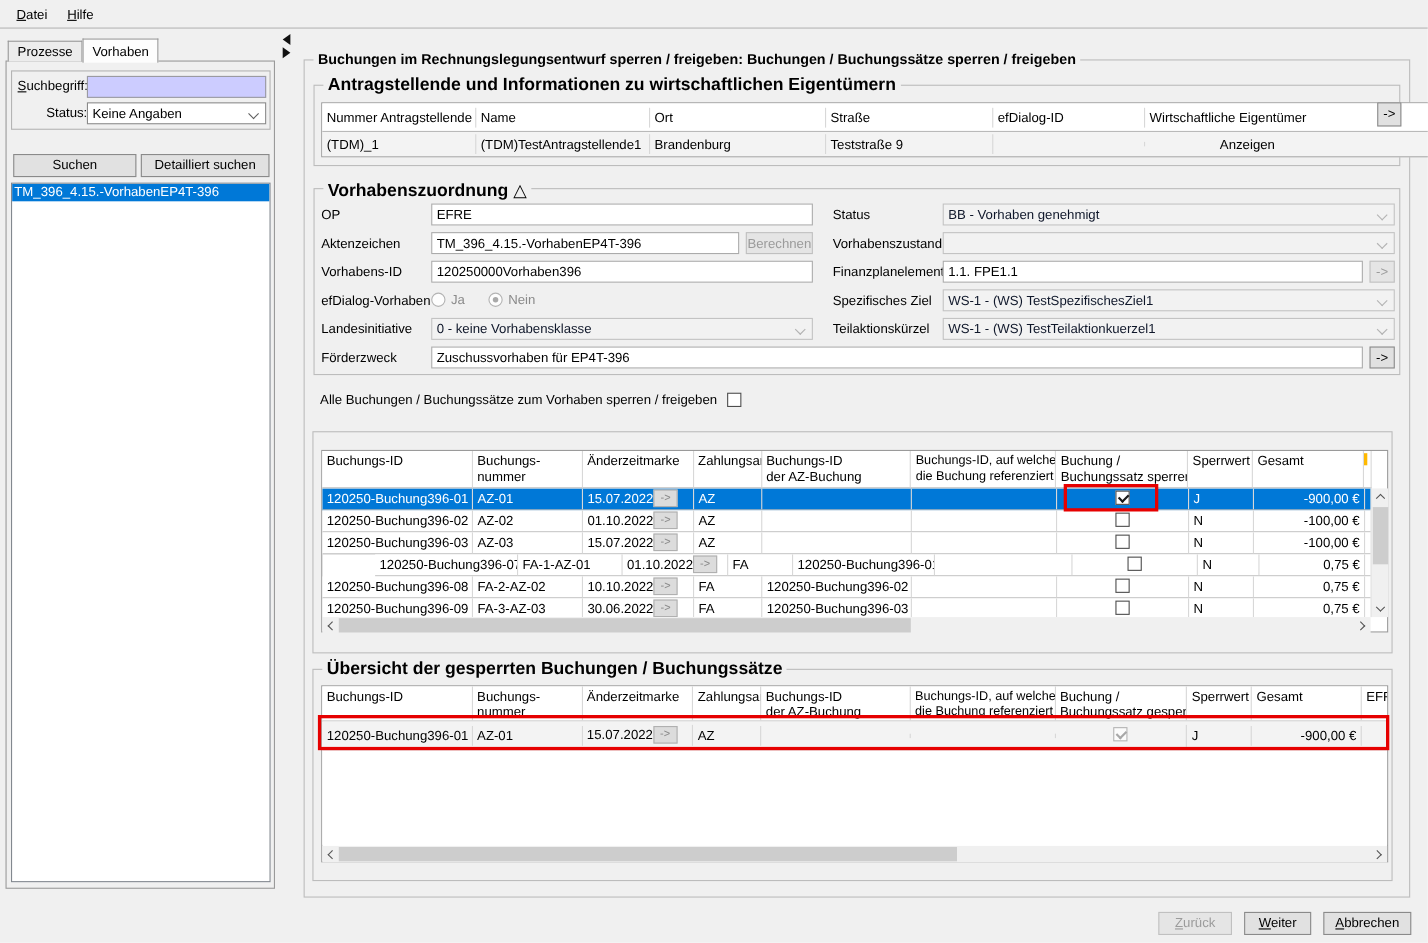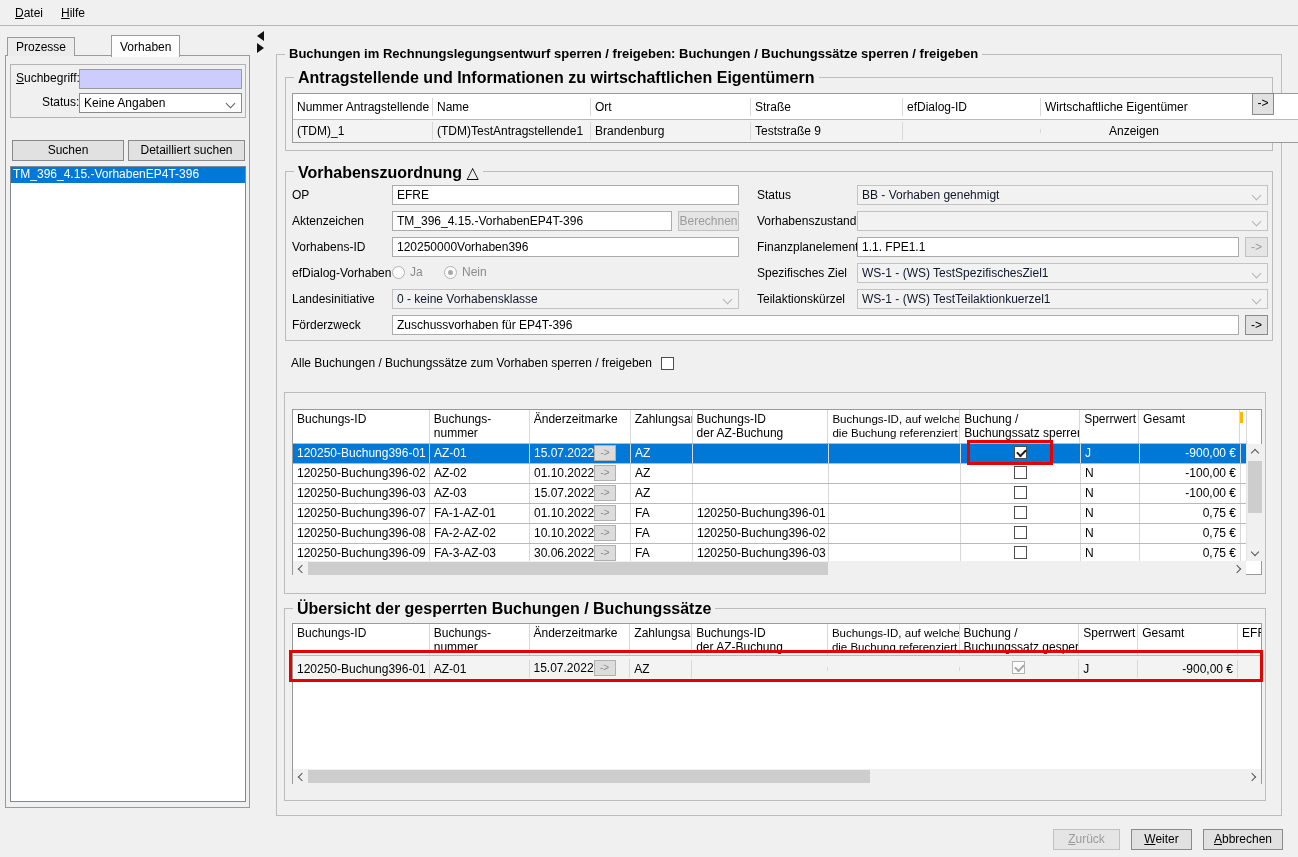--- a/index.html
+++ b/index.html
@@ -19,21 +19,21 @@
   .gb>.lg{position:absolute;top:-9px;left:8px;background:#f0f0f0;padding:0 4px;font-weight:bold;font-size:16px;white-space:nowrap;}
   .gb.main>.lg{font-size:13px;}
 
   
   .split{position:absolute;left:257px;top:31px;width:10px;height:22px;}
   .tri-l{width:0;height:0;border-top:5px solid transparent;border-bottom:5px solid transparent;border-right:7px solid #111;}
   .tri-r{width:0;height:0;border-top:5px solid transparent;border-bottom:5px solid transparent;border-left:7px solid #111;margin-top:2px;}
 
   
   .sidebar{position:absolute;left:5px;top:34px;width:245px;height:774px;}
-  .tabs{position:absolute;left:2px;top:0;height:22px;z-index:3;display:flex;align-items:flex-end;gap:36px;}
+  .tabs{position:absolute;left:2px;top:0;height:22px;z-index:3;display:flex;align-items:flex-end;}
   .tab{border:1px solid #9a9a9a;border-bottom:none;background:#ececec;padding:2px 8px 3px;height:19px;}
   .tab.active{background:#fdfdfd;height:22px;padding-top:4px;margin-bottom:-1px;z-index:4;position:relative;}
   .sb-content{position:absolute;left:0;top:21px;width:245px;height:753px;border:1px solid #9a9a9a;background:#f0f0f0;}
   .searchbox{position:absolute;left:4px;top:8px;width:236px;height:54px;border:1px solid #b4b4b4;}
   .lbl{position:absolute;white-space:nowrap;}
   .inp{position:absolute;height:20px;border:1px solid #9a9aa0;background:#fff;padding:1px 4px;font-size:12px;line-height:16px;overflow:hidden;white-space:nowrap;}
   .inp.lav{background:var(--lav);}
   .combo{position:absolute;height:20px;border:1px solid #8a8a8a;background:#fff;padding:2px 18px 1px 4px;line-height:15px;overflow:hidden;white-space:nowrap;}
   .combo.dis{background:#f2f2f2;color:#0f172a;border-color:#c3c3c3;}
   .chev{position:absolute;right:7px;top:6px;width:7px;height:7px;border-right:1px solid #5f5f5f;border-bottom:1px solid #5f5f5f;transform:rotate(45deg);}
@@ -281,21 +281,21 @@
                 <span class="mbtn">-&gt;</span>
               </div>
             <div class="td" style="width:62px;">AZ</div>
             <div class="td" style="width:136px;"></div>
             <div class="td" style="width:132px;"></div>
             <div class="td c" style="width:120px;"><span class="cb"></span></div>
             <div class="td" style="width:59px;">N</div>
             <div class="td r" style="width:101px;">-100,00 €</div>
             <div class="td" style="width:6px;border-right:none;padding:0;"></div>
           </div>
-          <div class="trow" style="height:20px;">
+          <div class="trow" style="height:20px;margin-left:48px;">
             <div class="td" style="width:137px;">120250-Buchung396-07</div>
             <div class="td" style="width:100px;">FA-1-AZ-01</div>
             <div class="td flexc" style="width:101px;">
                 <span>01.10.2022</span>
                 <span class="mbtn">-&gt;</span>
               </div>
             <div class="td" style="width:62px;">FA</div>
             <div class="td" style="width:136px;">120250-Buchung396-01</div>
             <div class="td" style="width:132px;"></div>
             <div class="td c" style="width:120px;"><span class="cb"></span></div>

